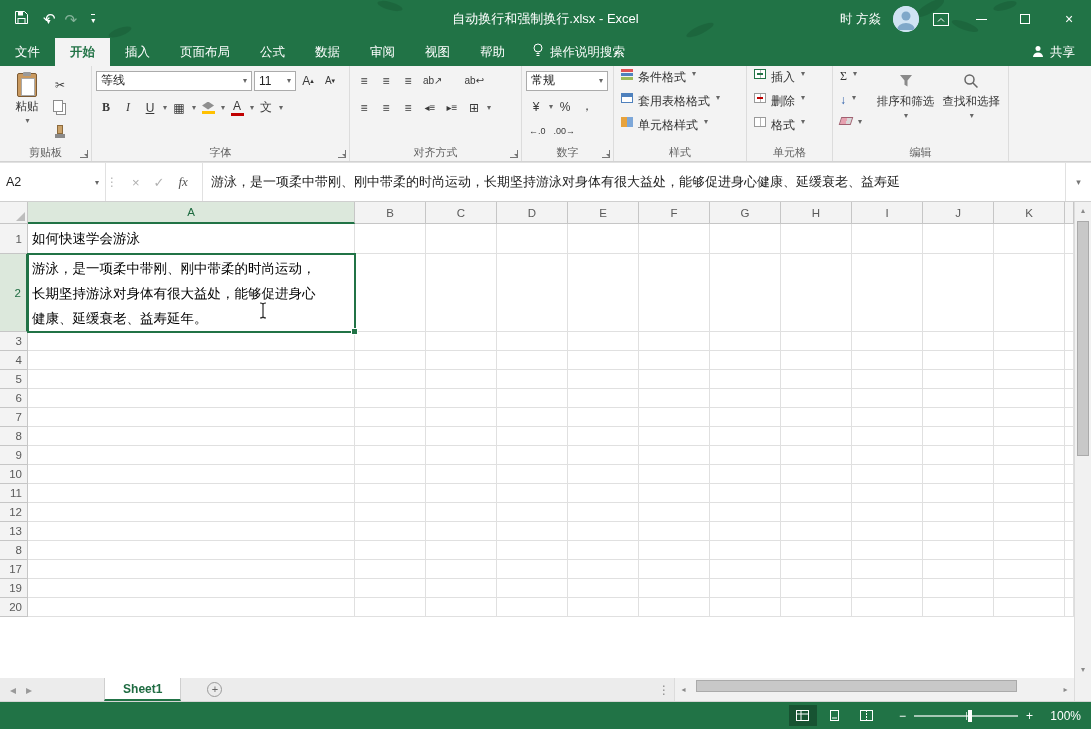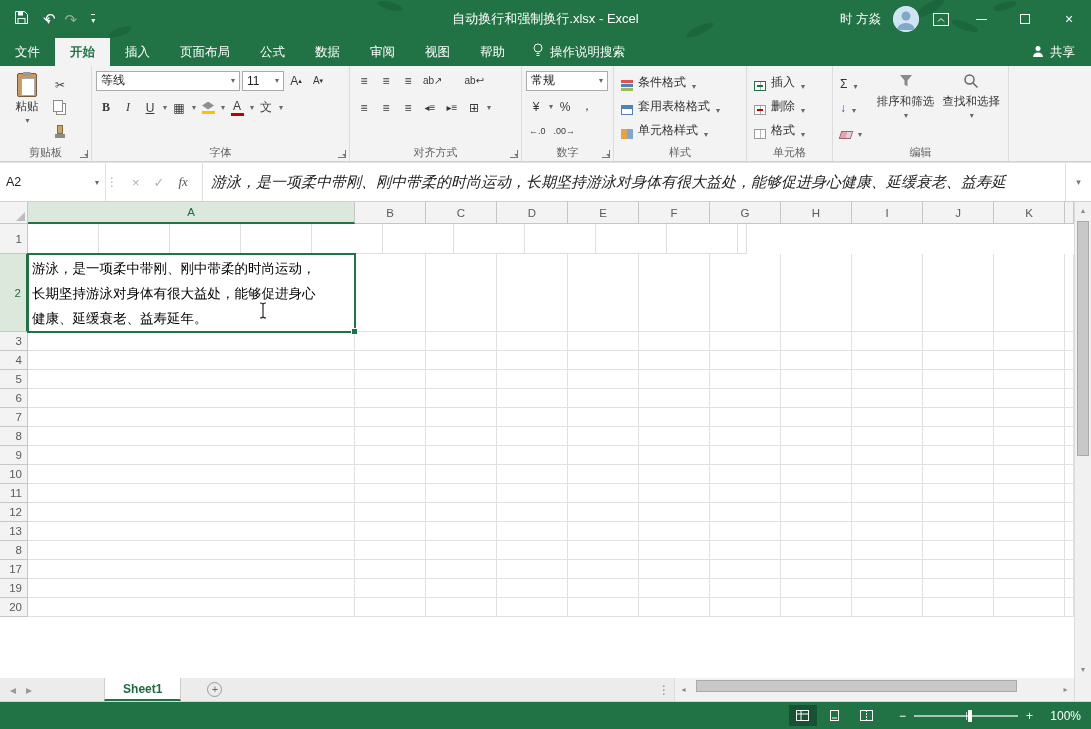--- a/index.html
+++ b/index.html
@@ -37,21 +37,21 @@
   .glabel { position:absolute; bottom:1px; left:0; right:0; text-align:center; font-size:11px; color:#616161; }
   .launcher { position:absolute; right:3px; bottom:3px; width:8px; height:8px; border-right:1px solid #767676; border-bottom:1px solid #767676; }
   .launcher::after { content:""; position:absolute; right:0; bottom:0; width:0; height:0; border-top:3px solid #767676; border-left:3px solid transparent; }
   .rrow { display:flex; align-items:center; height:23px; gap:2px; }
   .sbtn { min-width:20px; height:20px; display:flex; align-items:center; justify-content:center; padding:0 2px; color:#3a3a3a; border:1px solid transparent; }
   .dd { font-size:8px; color:#666; margin-left:1px; }
   .combo { background:#fff; border:1px solid #ababab; height:20px; display:flex; align-items:center; font-size:12px; padding:0 4px; justify-content:space-between; }
   .bigbtn { width:46px; height:72px; display:flex; flex-direction:column; align-items:center; justify-content:flex-start; gap:2px; padding-top:4px; }
   .bigbtn .blabel { font-size:11.5px; color:#333; }
   .stackcol { display:flex; flex-direction:column; justify-content:flex-start; gap:2px; }
-  .wide-item { display:flex; align-items:flex-end; gap:5px; height:22px; padding:0 3px; color:#333; font-size:12px; }
+  .wide-item { display:flex; align-items:flex-start; gap:5px; height:22px; padding:0 3px; color:#333; font-size:12px;font-family:Liberation Serif, serif; }
 
   
   .icon-clip { position:relative; width:20px; height:24px; background:#c9995f; border:1px solid #7c5a33; border-radius:2px; }
   .icon-clip::before { content:""; position:absolute; top:-2px; left:5px; width:8px; height:4px; background:#9a9a9a; border-radius:1px; }
   .icon-clip::after { content:""; position:absolute; top:4px; left:3px; width:12px; height:16px; background:#fff; border:1px solid #a8a8a8; }
   .icon-copy { width:10px; height:12px; background:#fff; border:1px solid #8c8c8c; box-shadow:3px 3px 0 -1px #fff,3px 3px 0 0 #8c8c8c; margin:0 4px 3px 0; }
   .icon-painter { position:relative; width:6px; height:9px; background:#caa26a; border:1px solid #8c6a3c; }
   .icon-painter::after { content:""; position:absolute; left:-3px; top:8px; width:10px; height:4px; background:#8a8a8a; }
 
   
@@ -78,21 +78,21 @@
   .icon-grid.red::after { content:""; position:absolute; left:2px; top:3px; width:6px; height:2px; background:#c00000; }
   .icon-eraser { width:12px; height:8px; background:linear-gradient(90deg,#e7a1b0 55%,#d8d8d8 55%); border:1px solid #a06070; transform:skewX(-18deg); }
 
   
   .fbar { position:absolute; top:162px; left:0; width:1091px; height:40px; background:#fff; border-top:1px solid #e1e1e1; border-bottom:1px solid #cfcfcf; display:flex; align-items:stretch; }
   .namebox { width:106px; display:flex; align-items:center; justify-content:space-between; padding:0 6px; border-right:1px solid #e1e1e1; font-size:12.5px; }
   .fb-dots { width:12px; display:flex; align-items:center; justify-content:center; color:#b5b5b5; }
   .fb-btns { display:flex; align-items:center; gap:14px; padding:0 14px; border-right:1px solid #e1e1e1; }
   .fb-x,.fb-ck { color:#b0b0b0; font-size:13px; }
   .fb-fx { color:#555; font-family:"Liberation Serif",serif; font-style:italic; font-size:13px; }
-  .fb-text { flex:1; display:flex; align-items:center; padding:0 8px; font-size:15px; white-space:nowrap; overflow:hidden;font-style:italic; }
+  .fb-text { flex:1; display:flex; align-items:center; padding:0 8px; font-size:13px; white-space:nowrap; overflow:hidden; }
   .fb-exp { width:26px; border-left:1px solid #e1e1e1; display:flex; align-items:center; justify-content:center; color:#777; font-size:9px; }
 
   
   .gridband { position:absolute; top:202px; left:0; width:1091px; height:476px; background:#fff; }
   .gcanvas { position:absolute; top:0; left:0; width:1074px; height:476px; overflow:hidden; background:#fff; }
   .g-hrow { display:flex; height:22px; }
   .g-corner { position:relative; width:28px; background:#f3f3f3; border-right:1px solid #c6c6c6; border-bottom:1px solid #c6c6c6; flex:0 0 auto; }
   .g-corner::after { content:""; position:absolute; right:2px; bottom:2px; border-bottom:9px solid #bdbdbd; border-left:9px solid transparent; }
   .g-h { display:flex; align-items:center; justify-content:center; background:#f3f3f3; border-right:1px solid #c6c6c6; border-bottom:1px solid #c6c6c6; color:#5a5a5a; font-size:11.5px; flex:0 0 auto; }
   .g-h.sel { background:#dce8dc; color:#1e6b41; border-bottom:2px solid #217346; }
@@ -236,21 +236,21 @@
               <span class="icon-painter"></span>
             </span>
         </div>
       </div>
       <div class="glabel">剪贴板</div>
       <span class="launcher"></span>
     </div>
 
     <div class="group" style="width:258px">
       <div class="rrow">
-        <div class="combo" style="width:144px">
+        <div class="combo" style="width:156px">
           <span>等线</span>
           <span class="dd">▾</span>
         </div>
         <div class="combo" style="width:42px">
           <span>11</span>
           <span class="dd">▾</span>
         </div>
         <span class="sbtn">
             <span>A</span>
             <span class="supmark">▴</span>
@@ -442,20 +442,21 @@
           <div class="g-h" style="width: 71px;">F</div>
           <div class="g-h" style="width: 71px;">G</div>
           <div class="g-h" style="width: 71px;">H</div>
           <div class="g-h" style="width: 71px;">I</div>
           <div class="g-h" style="width: 71px;">J</div>
           <div class="g-h" style="width: 71px;">K</div>
           <div class="g-h" style="width: 9px;"></div>
         </div>
         <div class="g-row" style="height: 30px;">
           <div class="g-rh">1</div>
+          <div class="g-cell c-a1" style="width: 327px;">如何快速学会游泳</div>
           <div class="g-cell" style="width: 71px;"></div>
           <div class="g-cell" style="width: 71px;"></div>
           <div class="g-cell" style="width: 71px;"></div>
           <div class="g-cell" style="width: 71px;"></div>
           <div class="g-cell" style="width: 71px;"></div>
           <div class="g-cell" style="width: 71px;"></div>
           <div class="g-cell" style="width: 71px;"></div>
           <div class="g-cell" style="width: 71px;"></div>
           <div class="g-cell" style="width: 71px;"></div>
           <div class="g-cell" style="width: 71px;"></div>

